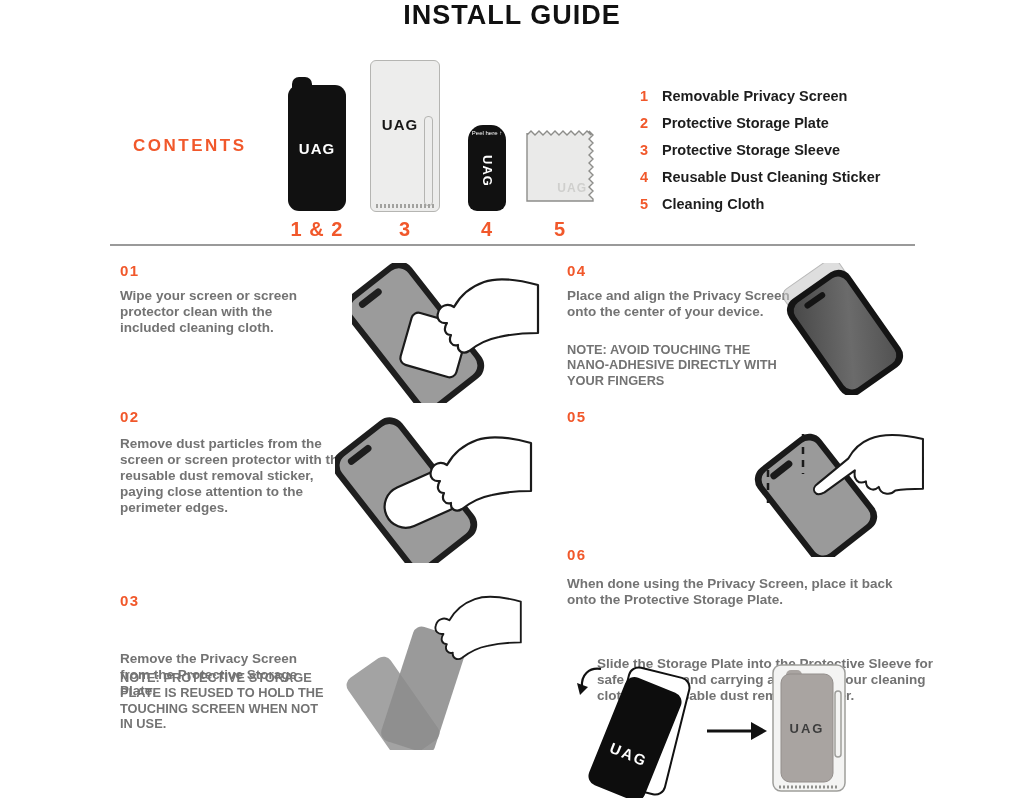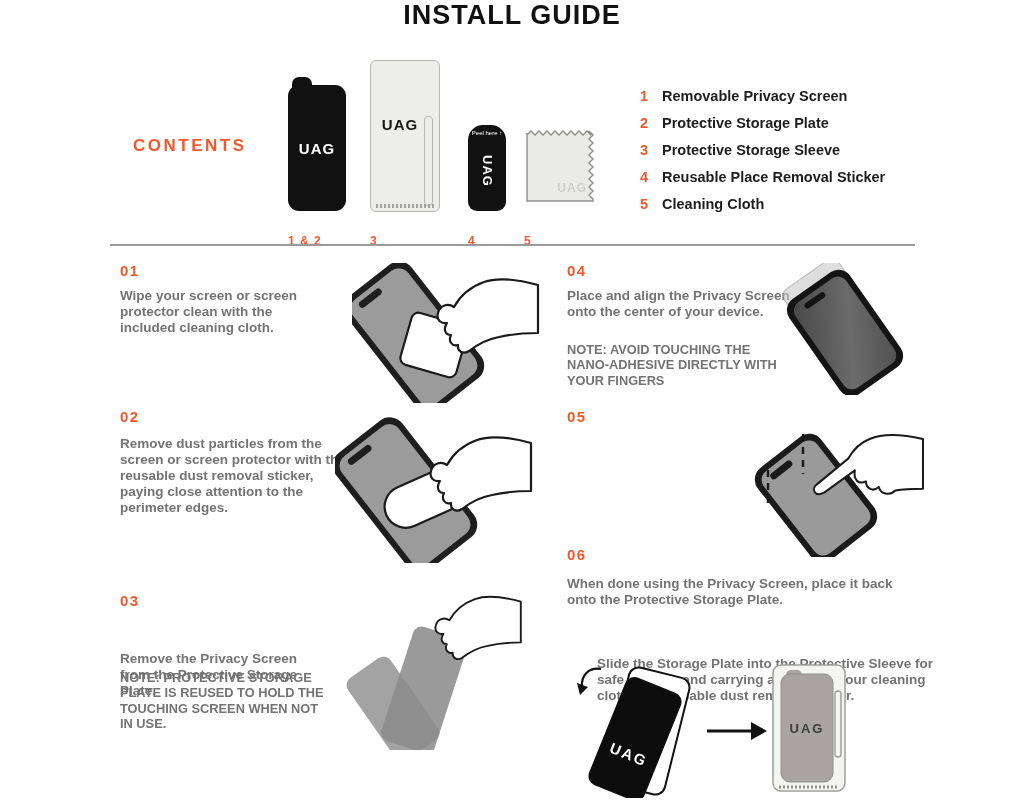--- a/index.html
+++ b/index.html
@@ -24,21 +24,21 @@
   .serration{position:absolute;bottom:3px;left:5px;right:5px;height:4px;
              background:repeating-linear-gradient(90deg,#a2a29f 0 2px,transparent 2px 4px);}
   .fig4{left:468px;top:125px;width:38px;height:86px;background:#111;
         border-radius:15px 15px 9px 9px;}
   .peel{position:absolute;top:5px;left:0;right:0;text-align:center;color:#fff;font-size:6px;}
   .fig4-logo{position:absolute;left:50%;top:54%;transform:translate(-50%,-50%) rotate(90deg);
              color:#fff;font-weight:bold;font-size:13px;letter-spacing:1px;}
   .fig5{left:524px;top:128px;width:72px;height:76px;}
   .fig5-logo{position:absolute;right:9px;bottom:9px;color:#cfcfcd;font-weight:bold;
              font-size:12px;letter-spacing:1px;}
-  .figlabel{top:218px;font-size:12px;font-weight:bold;color:#F1582B;text-align:left;letter-spacing:1px;margin-top:16px;}
+  .figlabel{top:218px;font-size:20px;font-weight:bold;color:#F1582B;text-align:center;letter-spacing:1px;}
 
   
   .clist{left:640px;top:88px;display:flex;flex-direction:column;gap:8.5px;}
   .clist-row{display:flex;align-items:baseline;height:18.5px;}
   .clist-num{width:22px;color:#F1582B;font-weight:bold;font-size:14.5px;}
   .clist-txt{color:#1d1d1d;font-size:14.5px;font-weight:600;}
 
   .divider{left:110px;top:244px;width:805px;height:2px;background:#9a9a9a;}
 
   .stepnum{font-size:15px;font-weight:bold;letter-spacing:1.5px;color:#F1582B;}
@@ -105,21 +105,21 @@
     <div class="clist-row">
       <span class="clist-num">2</span>
       <span class="clist-txt">Protective Storage Plate</span>
     </div>
     <div class="clist-row">
       <span class="clist-num">3</span>
       <span class="clist-txt">Protective Storage Sleeve</span>
     </div>
     <div class="clist-row">
       <span class="clist-num">4</span>
-      <span class="clist-txt">Reusable Place Removal Sticker</span>
+      <span class="clist-txt">Reusable Dust Cleaning Sticker</span>
     </div>
     <div class="clist-row">
       <span class="clist-num">5</span>
       <span class="clist-txt">Cleaning Cloth</span>
     </div>
   </div>
 
   <div class="abs divider"></div>
 
   <div class="abs stepnum" style="left:120px;top:262px;">01</div>

